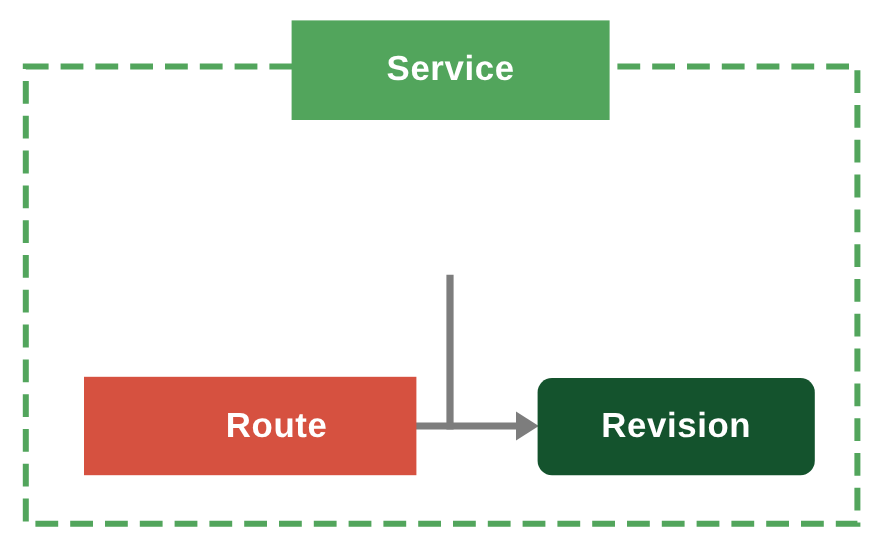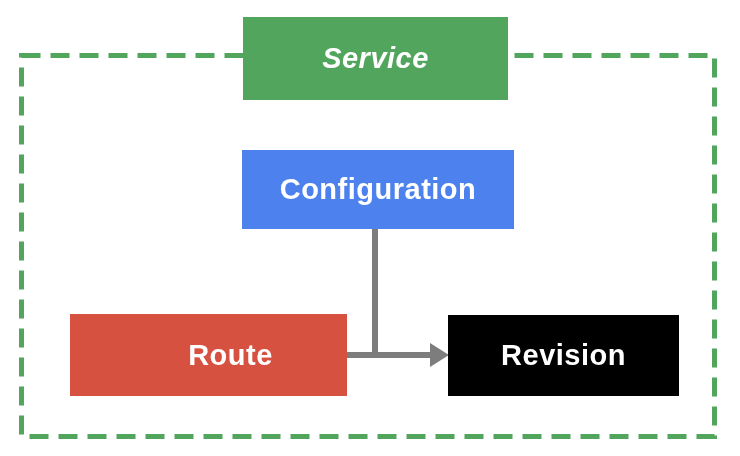--- a/index.html
+++ b/index.html
@@ -28,21 +28,21 @@
     z-index: 2;
     display: flex;
     align-items: center;
     justify-content: center;
     color: #ffffff;
     font-weight: 700;
     font-size: 29px;
     letter-spacing: 0.5px;
     user-select: none;
   }
-  #node-service        { left: 243px; top: 17px;  width: 265px; height: 83px; font-style: italic; }
+  #node-service        { left: 243px; top: 17px;  width: 265px; height: 83px; }
   #node-configuration  { left: 242px; top: 150px; width: 272px; height: 79px; }
   #node-route          { left: 70px;  top: 314px; width: 233px; height: 82px; padding-left: 44px; }
   #node-revision       { left: 448px; top: 315px; width: 231px; height: 81px; }
 </style>
 </head>
 <body>
 
 <div id="canvas">
 
   <svg id="connector-layer" viewBox="0 0 740 456" xmlns="http://www.w3.org/2000/svg">
@@ -53,25 +53,22 @@
 
     <line x1="303" y1="355" x2="432" y2="355" stroke-width="6" stroke="#7D7D7D"></line>
 
     <polygon points="430,343 449,355 430,367" fill="#7D7D7D"></polygon>
   </svg>
 
   <div class="node" id="node-service" style="background: rgb(82, 165, 92);">
     <span>Service</span>
   </div>
 
-  <div class="node" id="node-configuration" style="background: rgb(77, 130, 238);">
-    <span>Configuration</span>
-  </div>
 
   <div class="node" id="node-route" style="background: rgb(214, 81, 64);">
     <span>Route</span>
   </div>
 
-  <div class="node" id="node-revision" style="background: #000000;">
+  <div class="node" id="node-revision" style="background: #14532d; border-radius: 12px;">
     <span>Revision</span>
   </div>
 
 </div>
 
 </body></html>

